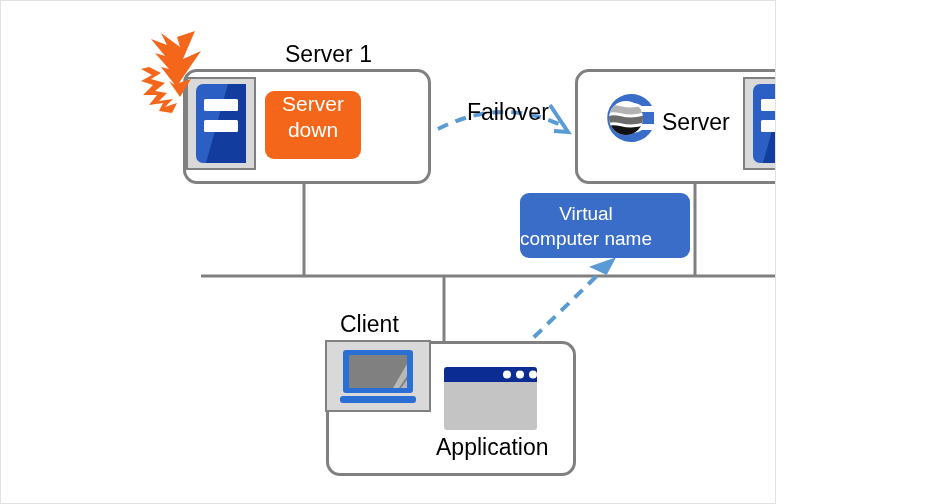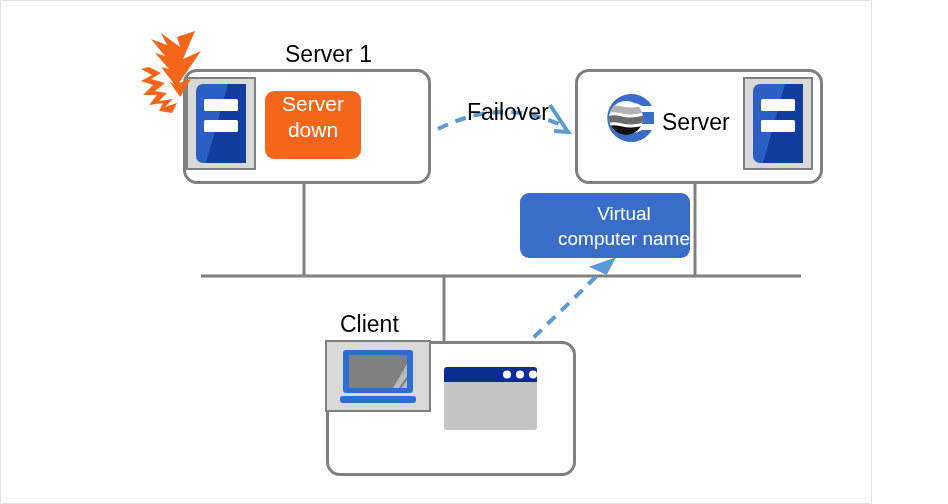--- a/index.html
+++ b/index.html
@@ -5,21 +5,21 @@
   html, body {
     margin: 0;
     padding: 0;
     background: #ffffff;
   }
   body {
     font-family: "Liberation Sans", sans-serif;
   }
   #canvas {
     position: relative;
-    width: 872px;
+    width: 776px;
     height: 504px;
     background: #ffffff;
     border: 1px solid #e2e2e2;
     box-sizing: border-box;
     overflow: hidden;
   }
   .svg-layer {
     position: absolute;
     left: 0;
     top: 0;
@@ -89,21 +89,21 @@
     width: 170px;
     height: 65px;
     background: #3A6DC8;
     border-radius: 9px;
     color: #ffffff;
     font-size: 19px;
     line-height: 25px;
     text-align: center;
     display: flex;
     align-items: center;
-    justify-content: flex-end;
+    justify-content: flex-start;
   }
 
   
   #laptop-icon {
     position: absolute;
     left: 324px;
     top: 339px;
     width: 106px;
     height: 72px;
     background: #d9d9d9;
@@ -253,14 +253,15 @@
   <div id="app-icon">
     <svg width="100%" height="100%" viewBox="0 0 93 63">
       <rect x="0" y="13" width="93" height="50" rx="3" fill="#C4C4C4"></rect>
       <path d="M 3 0 L 90 0 A 3 3 0 0 1 93 3 L 93 15 L 0 15 L 0 3 A 3 3 0 0 1 3 0 Z" fill="#0B2C92"></path>
       <circle cx="63" cy="7.5" r="4" fill="#ffffff"></circle>
       <circle cx="76" cy="7.5" r="4" fill="#ffffff"></circle>
       <circle cx="89" cy="7.5" r="4" fill="#ffffff"></circle>
     </svg>
   </div>
 
+  <div class="caption" id="application-caption">Application</div>
 
 </div>
 
 </body></html>

